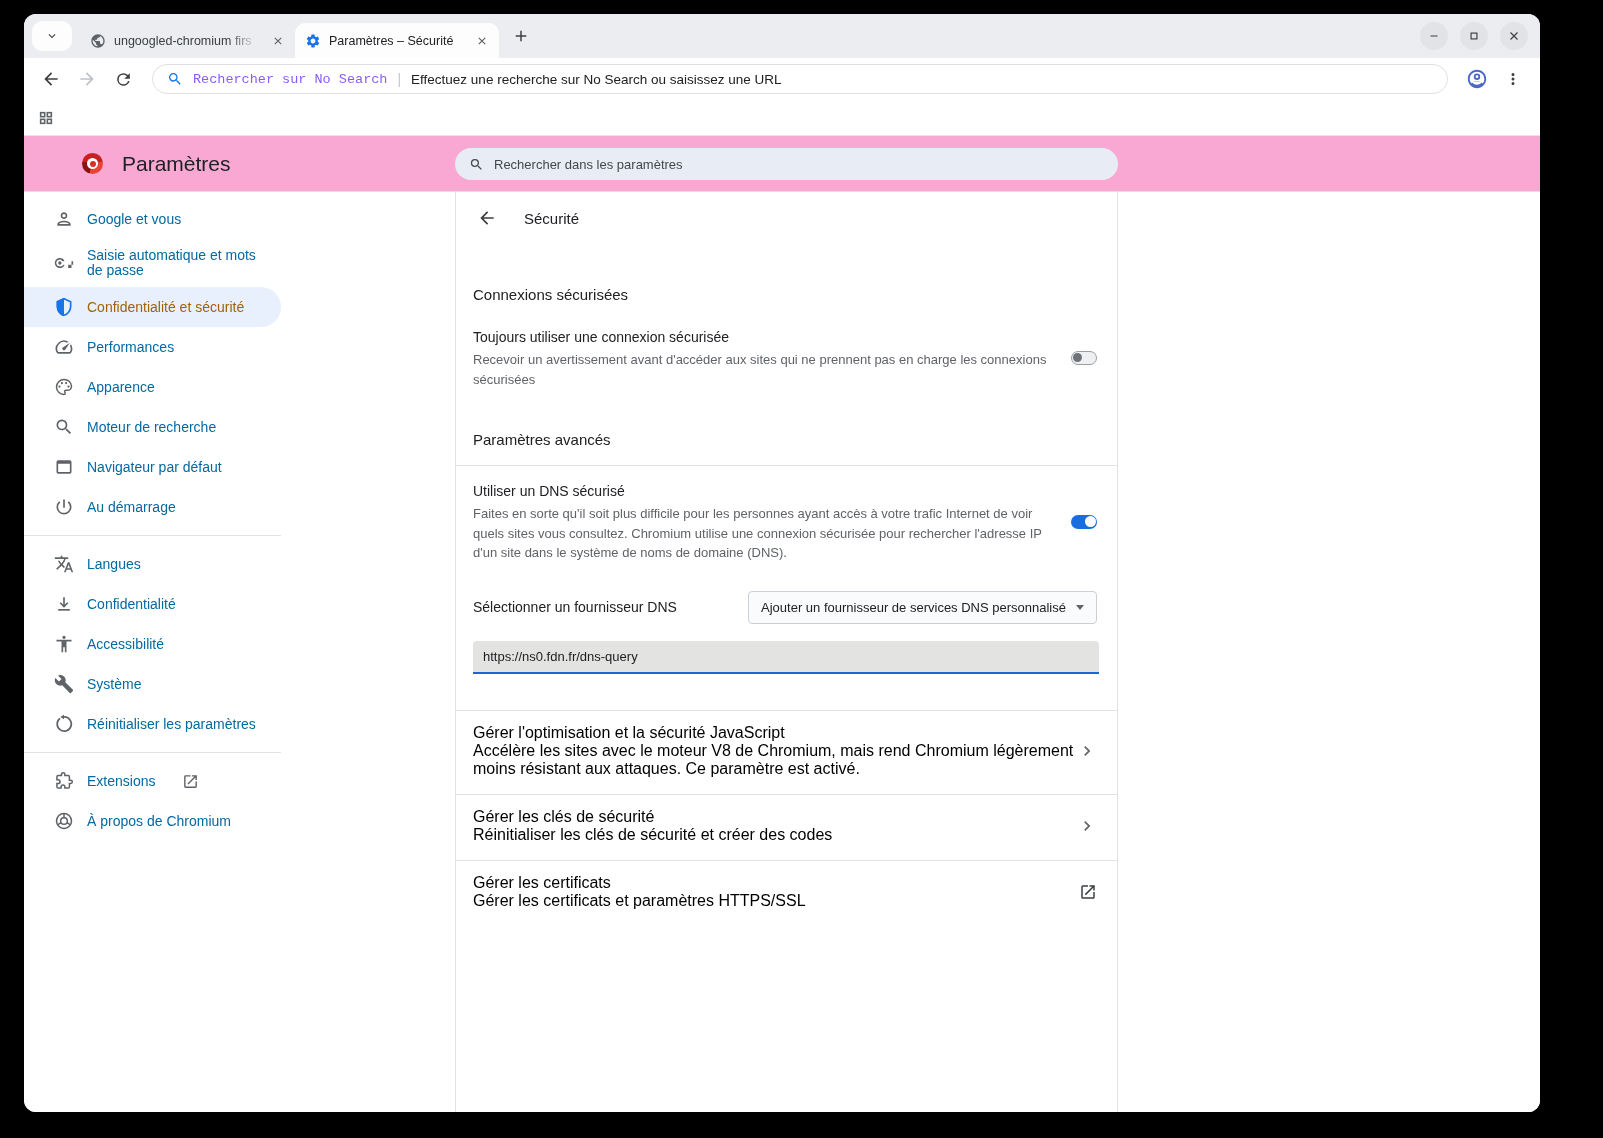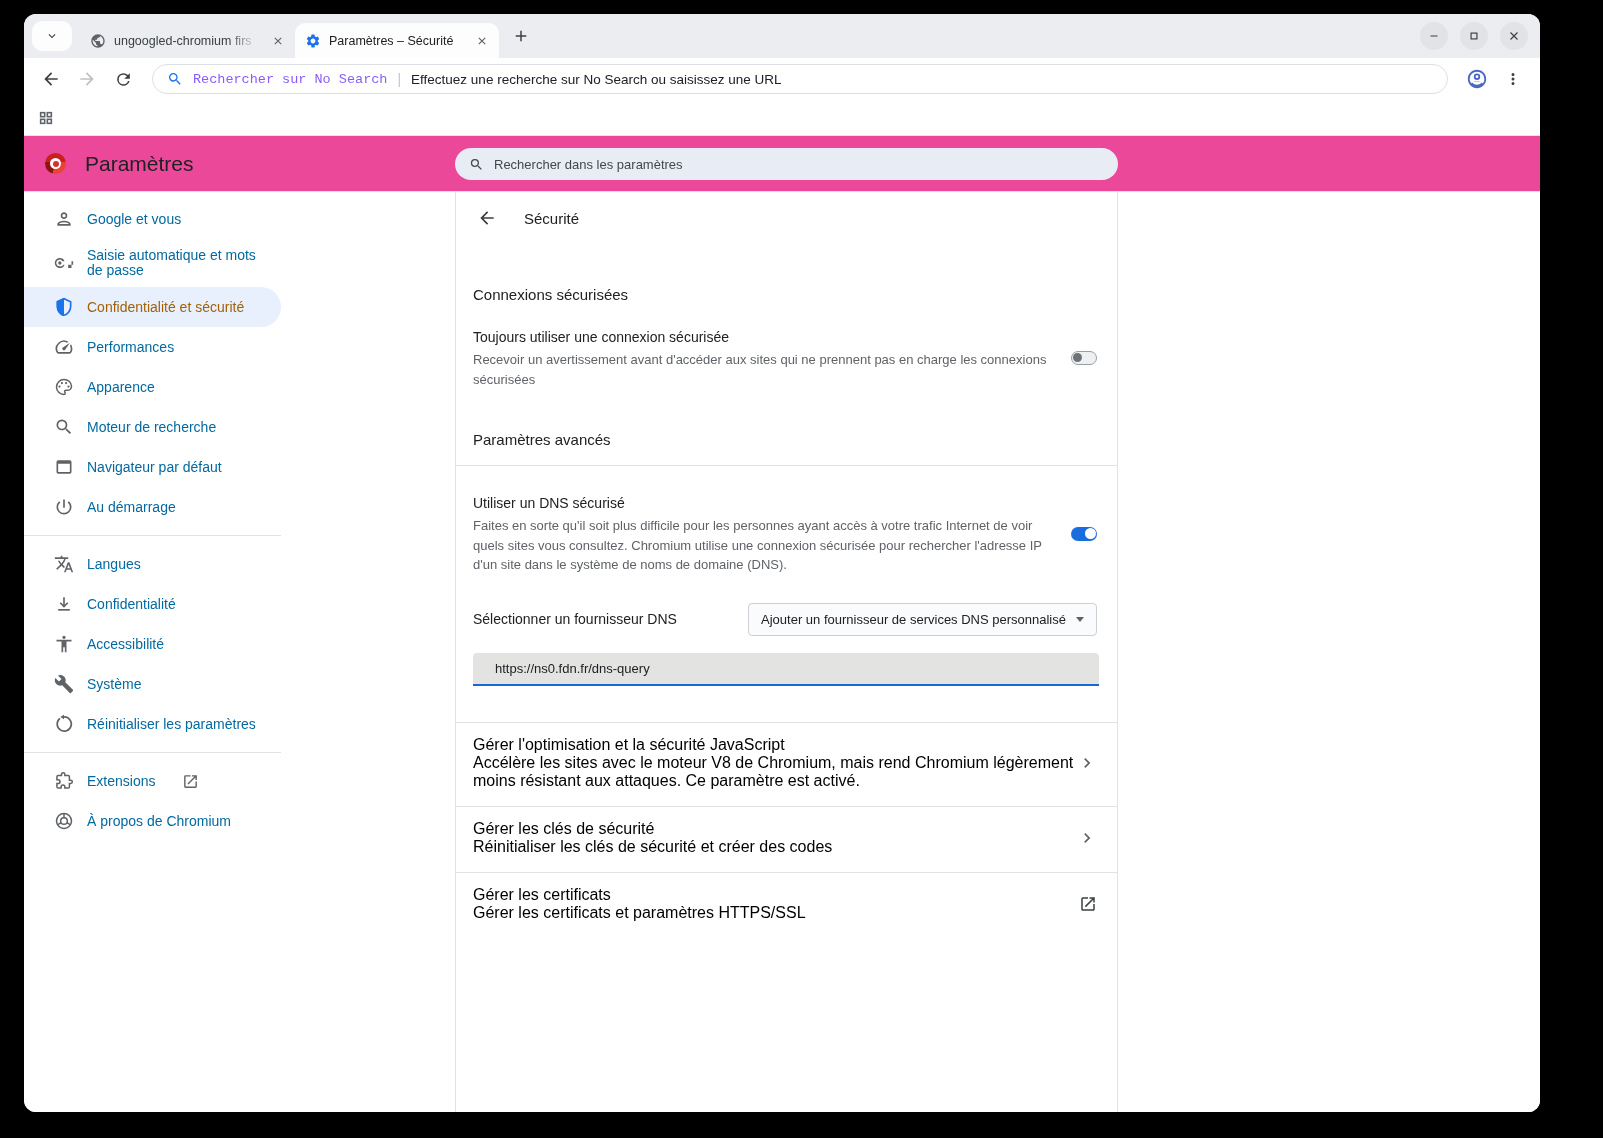--- a/index.html
+++ b/index.html
@@ -21,21 +21,21 @@
   
   .toolbar{height:42px;background:#fff;display:flex;align-items:center;padding:0 12px;gap:6px;flex:none;}
   .navbtn{width:30px;height:30px;display:flex;align-items:center;justify-content:center;flex:none;}
   .omnibox{flex:1;height:30px;margin:0 8px;border:1px solid #dcdfe3;border-radius:15px;display:flex;align-items:center;padding:0 6px 0 14px;gap:10px;background:#fff;min-width:0;}
   .omni-search-label{font-size:13.5px;color:#8b5cf6;white-space:nowrap;font-family:Liberation Mono, monospace;}
   .omni-sep{color:#c3c7cc;font-size:14px;}
   .omni-text{font-size:13.5px;color:#202124;white-space:nowrap;overflow:hidden;flex:1;}
   
   .bookmarksbar{height:36px;background:#fff;border-bottom:1px solid #e3e5e8;display:flex;align-items:center;padding:0 14px;flex:none;}
   
-  .sheader{height:56px;background:#ec4899;border-bottom:1px solid #dfe1e5;position:relative;display:flex;align-items:center;flex:none;}
+  .sheader{height:56px;background:#f9a8d4;border-bottom:1px solid #dfe1e5;position:relative;display:flex;align-items:center;flex:none;padding-left:37px;}
   .slogo{width:21px;height:21px;border-radius:50%;margin-left:21px;background:conic-gradient(#c5221f 0 22%,#ea4335 22% 55%,#8c1410 55% 78%,#c5221f 78% 100%);position:relative;flex:none;}
   .slogo::after{content:"";position:absolute;left:5px;top:5px;width:11px;height:11px;border-radius:50%;background:#fff;}
   .slogo::before{content:"";position:absolute;left:7.5px;top:7.5px;width:6px;height:6px;border-radius:50%;background:#d93025;z-index:1;}
   .stitle{font-size:21px;color:#202124;margin-left:19px;}
   .ssearch{position:absolute;left:431px;top:12px;width:663px;height:32px;border-radius:16px;background:#e8edf5;display:flex;align-items:center;padding:0 14px;gap:10px;}
   .ssearch .ph{font-size:13px;color:#44474b;}
   
   .main{flex:1;display:flex;background:#fff;position:relative;overflow:hidden;}
   .sidebar{width:431px;flex:none;padding-top:7px;}
   .sitem{width:257px;height:40px;display:flex;align-items:center;padding-left:30px;gap:13px;border-radius:0 20px 20px 0;}
@@ -60,27 +60,27 @@
   .row1{margin-top:24px;}
   .togglewrap{margin-left:auto;flex:none;align-self:center;}
   .toggle{width:26px;height:14px;border-radius:8px;position:relative;display:block;}
   .toggle.off{background:#eff0f1;border:1.5px solid #999ea5;}
   .toggle.off .knob{position:absolute;left:1px;top:1px;width:9px;height:9px;border-radius:50%;background:#6f7379;}
   .toggle.on{background:#1a6dde;}
   .toggle.on .knob{position:absolute;right:1.5px;top:1.5px;width:11px;height:11px;border-radius:50%;background:#fff;}
   .sect2-h{margin-top:42px;}
   .cdiv{border-top:1px solid #e0e2e6;margin:0 -20px 0 -17px;}
   .cdiv1{margin-top:17px;}
-  .dnsrow{margin-top:27px;}
+  .dnsrow{margin-top:15px;}
   .provrow{margin-top:28px;display:flex;align-items:center;}
   .provlabel{font-size:14px;color:#202124;}
   .dropdown{margin-left:auto;height:33px;border:1px solid #ccd0d5;border-radius:4px;background:#fafbfc;display:flex;align-items:center;padding:0 12px;gap:10px;}
   .dropdown .dtext{font-size:13px;color:#202124;white-space:nowrap;}
   .caret{width:0;height:0;border-left:4px solid transparent;border-right:4px solid transparent;border-top:5px solid #5f6368;}
-  .dnsinput{margin-top:17px;width:626px;height:33px;background:#e3e4e2;border:none;border-bottom:2px solid #1967d2;border-radius:4px 4px 0 0;padding:0 22px;font-size:13px;color:#202124;font-family:inherit;outline:none;display:block;}
+  .dnsinput{margin-top:17px;width:626px;height:33px;background:#e3e4e2;border:none;border-bottom:2px solid #1967d2;border-radius:4px 4px 0 0;padding:0 10px;font-size:13px;color:#202124;font-family:inherit;outline:none;display:block;}
   .cdiv2{margin-top:36px;}
   .linkrow{padding:13px 0 16px 0;display:flex;align-items:flex-start;}
   .trail{margin-left:auto;align-self:center;flex:none;display:flex;}
   
   svg{display:block;}
 </style>
 </head>
 <body>
 
 <div class="window">

